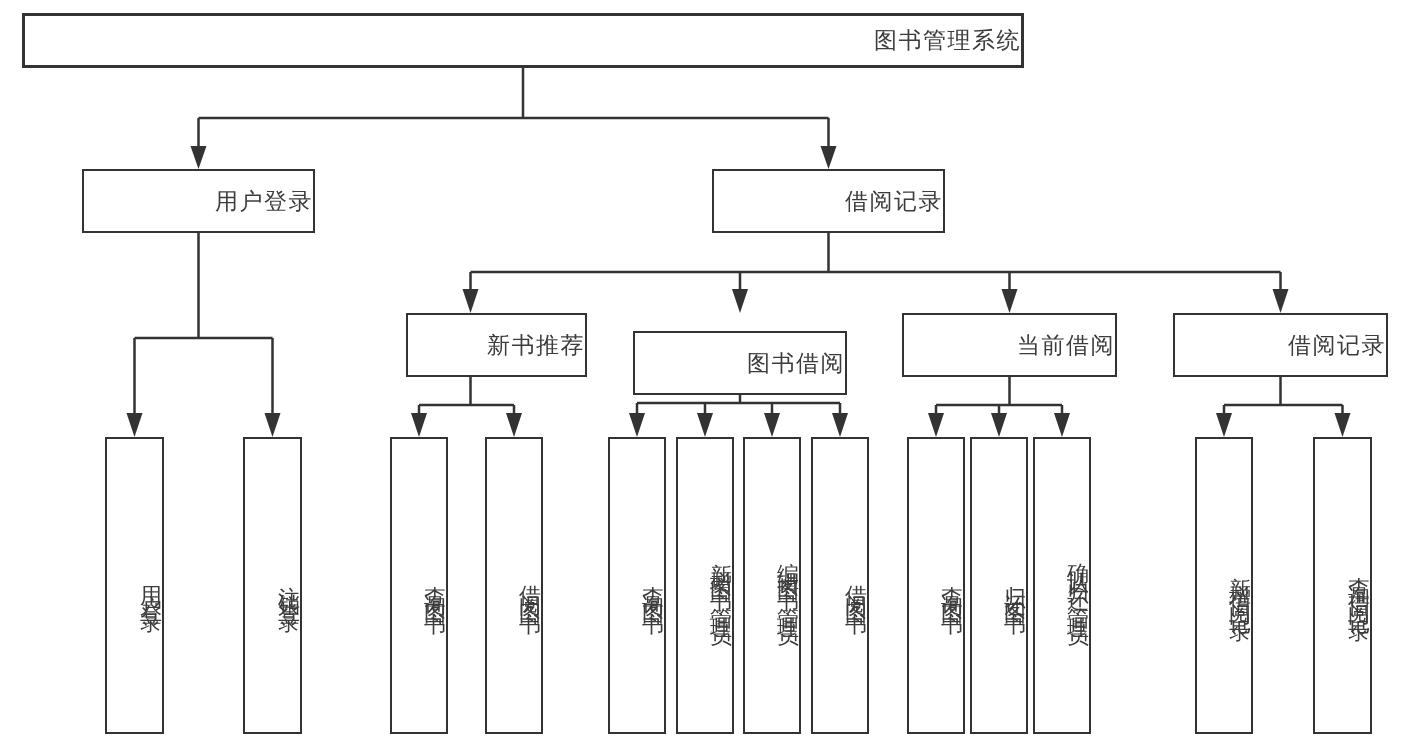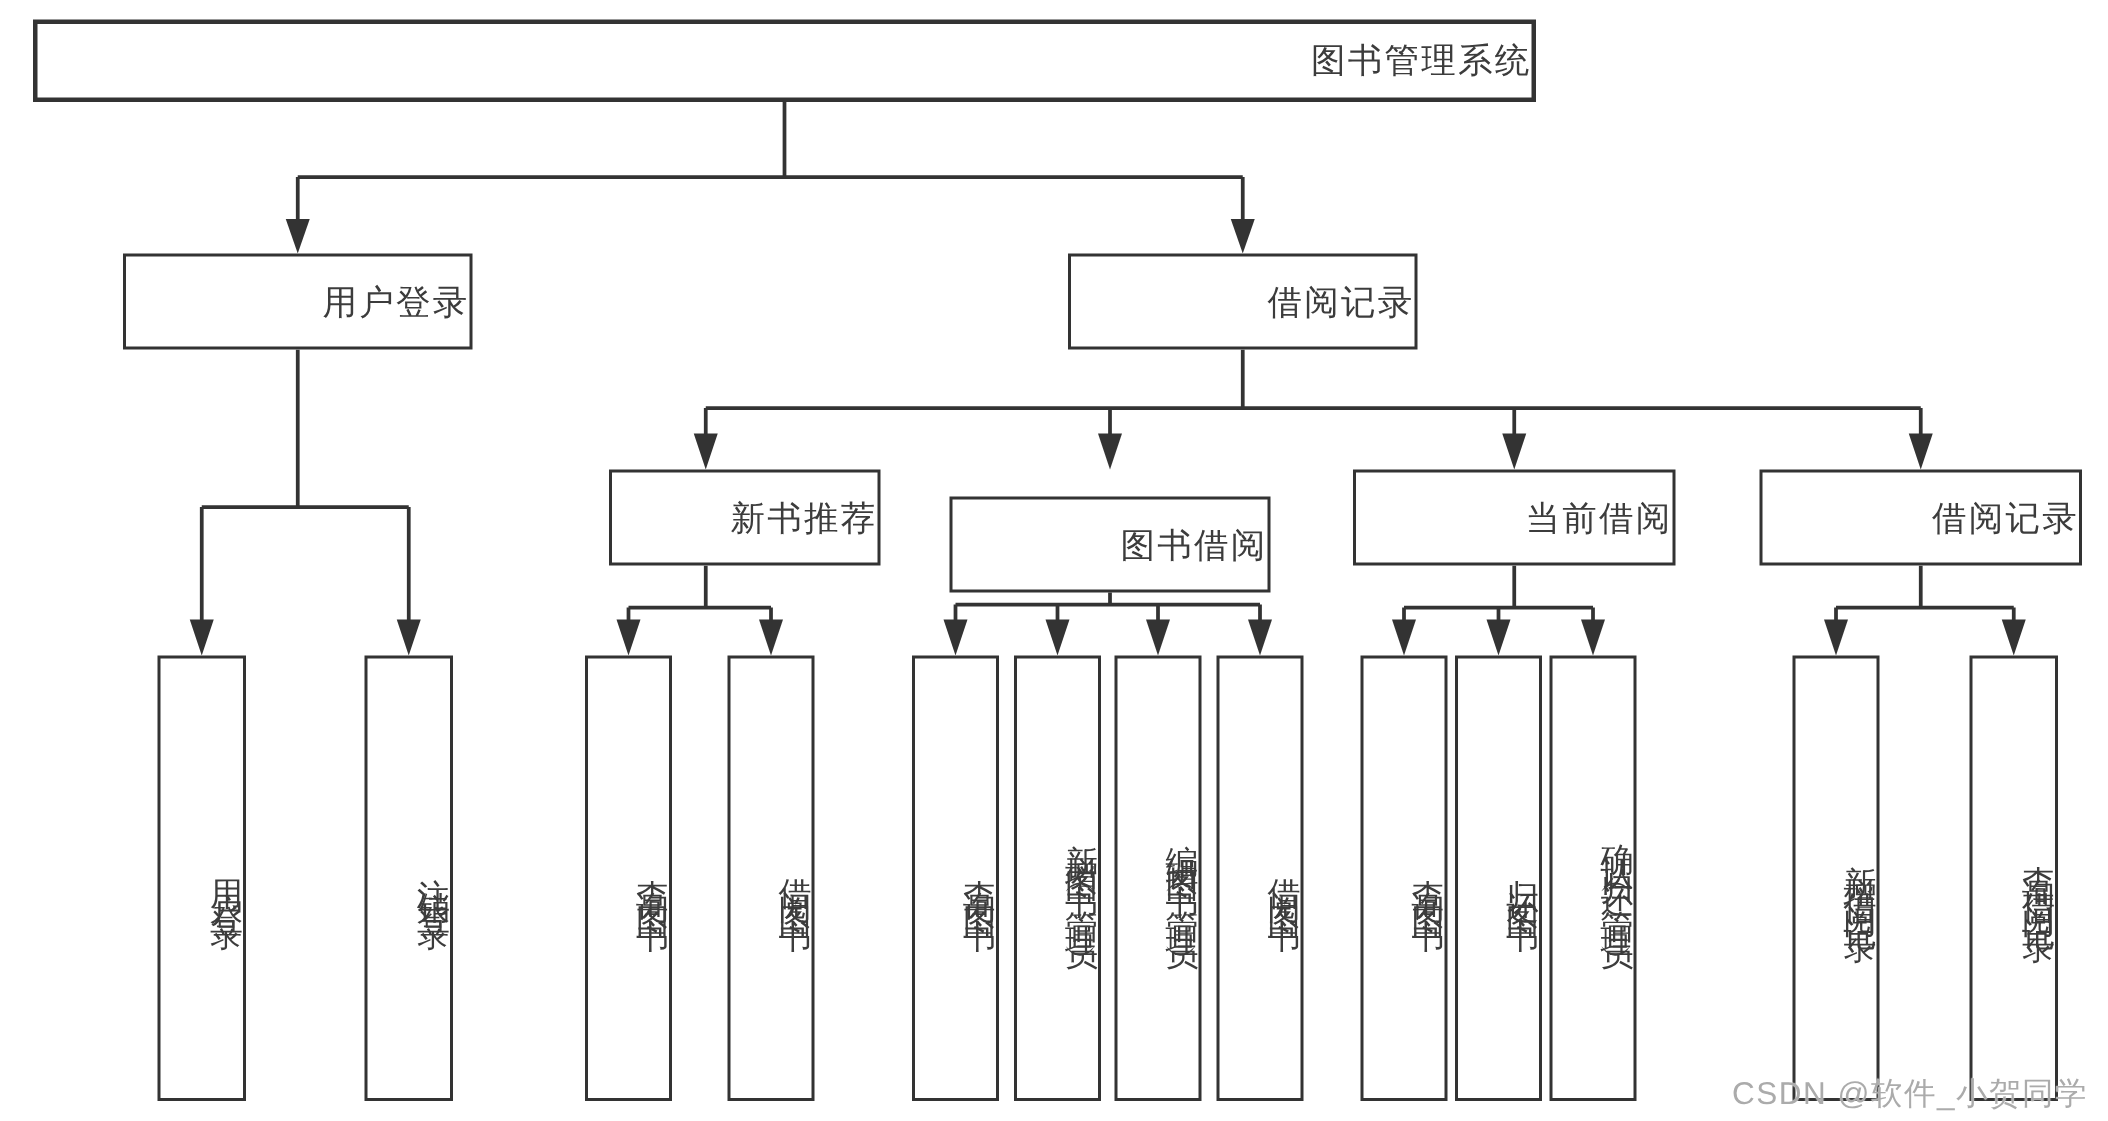--- a/index.html
+++ b/index.html
@@ -159,14 +159,13 @@
     <span class="label">确认归还（管理员）</span>
   </div>
 
   <div class="node vbox" style="left:1195px; top:437px; width:58px; height:297px;">
     <span class="label">新增借阅记录</span>
   </div>
   <div class="node vbox" style="left:1313px; top:437px; width:59px; height:297px;">
     <span class="label">查询借阅记录</span>
   </div>
 
-  <div id="watermark">CSDN @软件_小贺同学</div>
 </div>
 
 </body></html>

